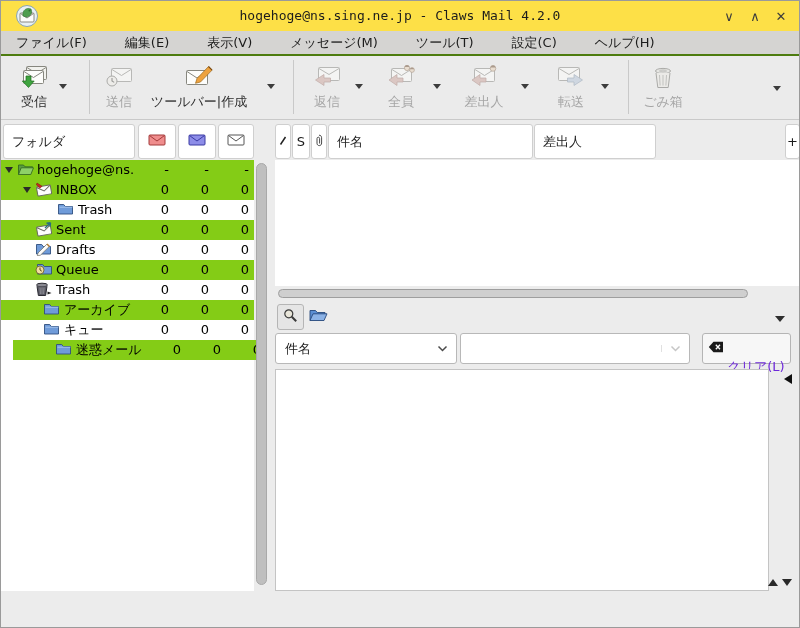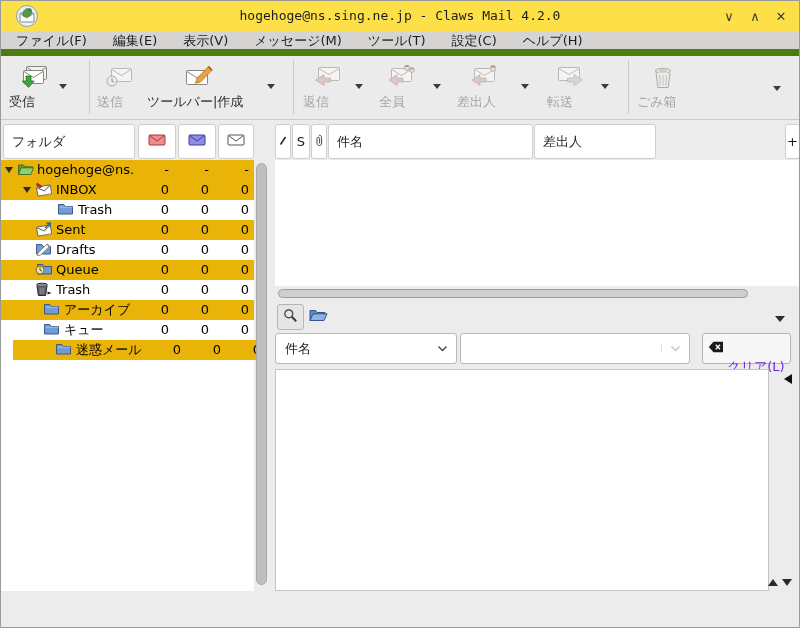--- a/index.html
+++ b/index.html
@@ -10,45 +10,45 @@
   
   .titlebar { position:absolute; left:0; top:0; width:100%; height:30px; background:#fde047; }
   .app-icon { position:absolute; left:14px; top:3px; width:24px; height:24px; }
   .win-title { position:absolute; left:0; top:0; width:100%; height:30px; line-height:30px; text-align:center;
                font-family:"DejaVu Sans Mono", monospace; font-size:13px; color:#1c1c1c; }
   .win-controls { position:absolute; right:10px; top:0; height:30px; display:flex; align-items:center; gap:10px; }
   .win-btn { width:16px; text-align:center; font-size:13px; color:#3c3c3c; cursor:default; }
 
   
   .menubar { position:absolute; left:0; top:30px; width:100%; height:25px; background:#d5d4d2;
-             border-bottom:7px solid #4d7c0f; display:flex; align-items:center; padding-left:2px; }
+             border-bottom:2px solid #4d7c0f; display:flex; align-items:center; padding-left:2px;gap:12px; }
   .menu-item { padding:0 13px; height:25px; line-height:25px; color:#1c1c1c; }
 
   
   .toolbar { position:absolute; left:0; top:55px; width:100%; height:64px; background:#ebebeb; border-bottom:1px solid #c9c9c9; }
-  .tb-item { position:absolute; top:6px; display:flex; flex-direction:column; }
+  .tb-item { position:absolute; top:6px; display:flex; flex-direction:column; align-items:center; }
   .tb-icon { height:28px; display:flex; align-items:flex-end; justify-content:center; }
   .tb-label { margin-top:3px; font-size:13px; color:#2d2d2d; white-space:nowrap; }
   .tb-item.disabled .tb-label { color:#a5a5a5; }
   .tb-item.disabled .tb-icon  { opacity:.5; filter:grayscale(35%); }
   .tb-arrow { position:absolute; top:28px; width:0; height:0; border-left:4px solid transparent;
               border-right:4px solid transparent; border-top:5px solid #3c3c3c; }
   .tb-sep { position:absolute; top:4px; width:1px; height:54px; background:#c9c9c9; }
 
   
   .hdr-btn { position:absolute; top:123px; height:35px; background:#ffffff; border:1px solid #cfcfcf;
              border-radius:3px; display:flex; align-items:center; overflow:hidden; }
   .hdr-btn .txt { padding-left:8px; color:#232323; }
   .hdr-btn.center { justify-content:center; }
 
   
   .folder-list-bg { position:absolute; left:0; top:159px; width:253px; height:431px; background:#ffffff; }
   .pane-gap { position:absolute; left:253px; top:123px; width:21px; height:467px; background:#ececec; }
   .folder-row { position:absolute; left:0; width:253px; height:20px; background:#ffffff; }
-  .folder-row.shaded { background:#eab308; }
+  .folder-row.shaded { background:#84cc16; }
   .frow-name { position:absolute; top:0; height:20px; line-height:20px; color:#000; white-space:nowrap; }
   .frow-exp { position:absolute; top:7px; width:0; height:0; border-left:4px solid transparent;
               border-right:4px solid transparent; border-top:6px solid #2a2a2a; }
   .frow-icon { position:absolute; top:2px; width:17px; height:15px; }
   .fcount { position:absolute; top:0; height:20px; line-height:20px; text-align:right; color:#000; }
   .fc1 { left:128px; width:40px; } .fc2 { left:168px; width:40px; } .fc3 { left:206px; width:42px; }
   .v-scrollbar { position:absolute; left:255px; top:162px; width:11px; height:422px; background:#bfbfbf;
                  border:1px solid #a9a9a9; border-radius:6px; }
 
   

